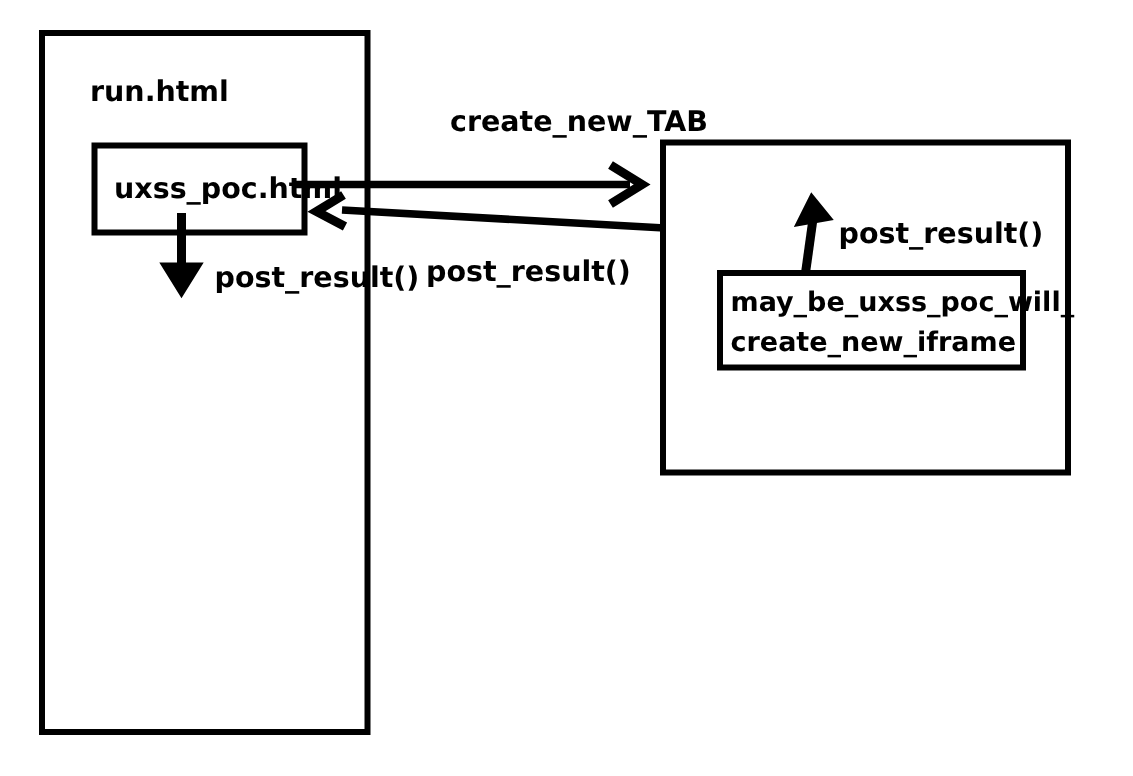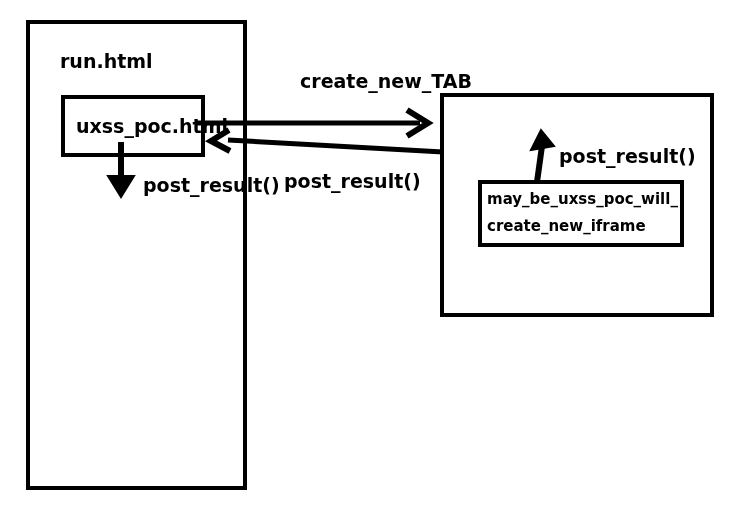--- a/index.html
+++ b/index.html
@@ -41,21 +41,21 @@
     color: #000000;
     font-family: "DejaVu Sans", sans-serif;
     font-weight: bold;
     white-space: nowrap;
     line-height: 1.0;
   }
   .label-lg {
     font-size: 19px;
   }
   .label-box {
-    font-size: 15px;
+    font-size: 18px;
     line-height: 1.55;
     white-space: pre;
   }
   .text-layer {
     position: absolute;
     left: 0;
     top: 0;
     width: 755px;
     height: 517px;
   }

